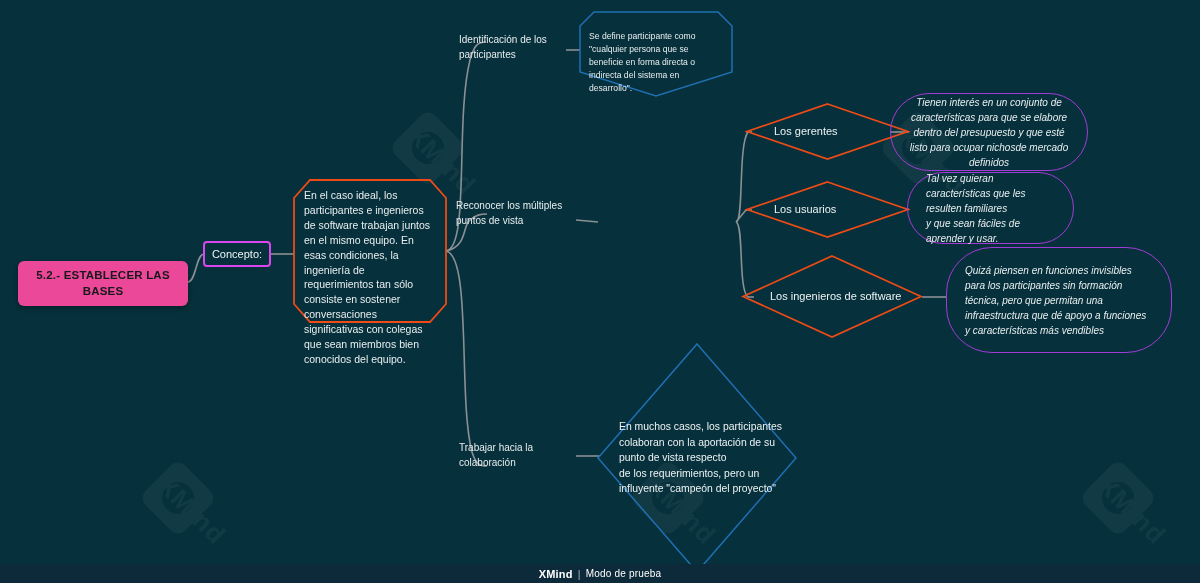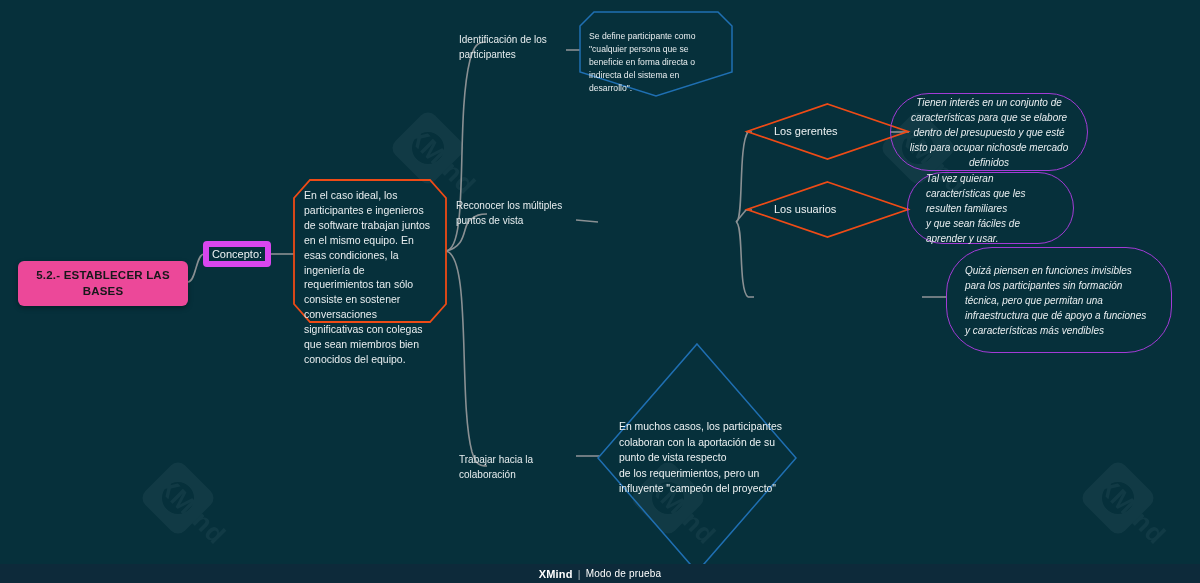--- a/index.html
+++ b/index.html
@@ -46,31 +46,31 @@
     left:18px;top:261px;width:170px;height:45px;
     background:#ec4899;color:#17181a;border-radius:6px;
     display:flex;align-items:center;justify-content:center;
     text-align:center;font-weight:700;font-size:11.5px;line-height:1.35;
     letter-spacing:.2px;
     box-shadow:0 2px 5px rgba(0,0,0,.35);
   }
   
   #concepto{
     left:203px;top:241px;width:68px;height:26px;
-    border:6px solid #d946ef;border-radius:4px;
+    border:2px solid #d946ef;border-radius:4px;
     display:flex;align-items:center;justify-content:center;
     font-size:11px;color:#eef3f4;
   }
   
   .plain{
     font-size:10px;line-height:1.45;color:#e7edef;
   }
   #lab-ident{left:459px;top:33px;width:110px;}
   #lab-recon{left:456px;top:199px;width:130px;}
-  #lab-trab{left:459px;top:441px;width:120px;margin-top:12px;}
+  #lab-trab{left:459px;top:441px;width:120px;}
 
   
   .hexwrap{position:absolute;}
   .hexsvg{position:absolute;left:0;top:0;overflow:visible;}
   .hextext{
     position:absolute;box-sizing:border-box;
     font-size:10.5px;line-height:1.42;color:#e9eef0;
   }
   #hex-main{left:294px;top:178px;width:152px;height:146px;}
   #hex-main .hextext{left:0;top:10px;width:152px;padding:0 10px;}
@@ -212,20 +212,26 @@
     <div class="dtext">Los gerentes</div>
   </div>
 
   <div class="diamond" id="dia-usuarios">
     <svg class="hexsvg" width="163" height="57" viewBox="0 0 163 57">
       <polygon points="81.5,1 162,28.5 81.5,56 1,28.5" fill="none" stroke="#ef4b16" stroke-width="1.7"></polygon>
     </svg>
     <div class="dtext">Los usuarios</div>
   </div>
 
+  <div class="diamond" id="dia-ingenieros">
+    <svg class="hexsvg" width="180" height="83" viewBox="0 0 180 83">
+      <polygon points="90,1 179,41.5 90,82 1,41.5" fill="none" stroke="#ef4b16" stroke-width="1.7"></polygon>
+    </svg>
+    <div class="dtext">Los ingenieros de software</div>
+  </div>
 
   <div class="diamond" id="dia-big">
     <svg class="hexsvg" width="200" height="230" viewBox="0 0 200 230">
       <polygon points="100,1 199,115 100,229 1,115" fill="none" stroke="#1f6fb2" stroke-width="1.5"></polygon>
     </svg>
     <div class="dtext" style="white-space: pre-line;"> En muchos casos, los participantes colaboran con la aportación de su punto de vista respecto
 de los requerimientos, pero un influyente "campeón del proyecto"</div>
   </div>
 
   <div class="pbox" id="pb-gerentes">

